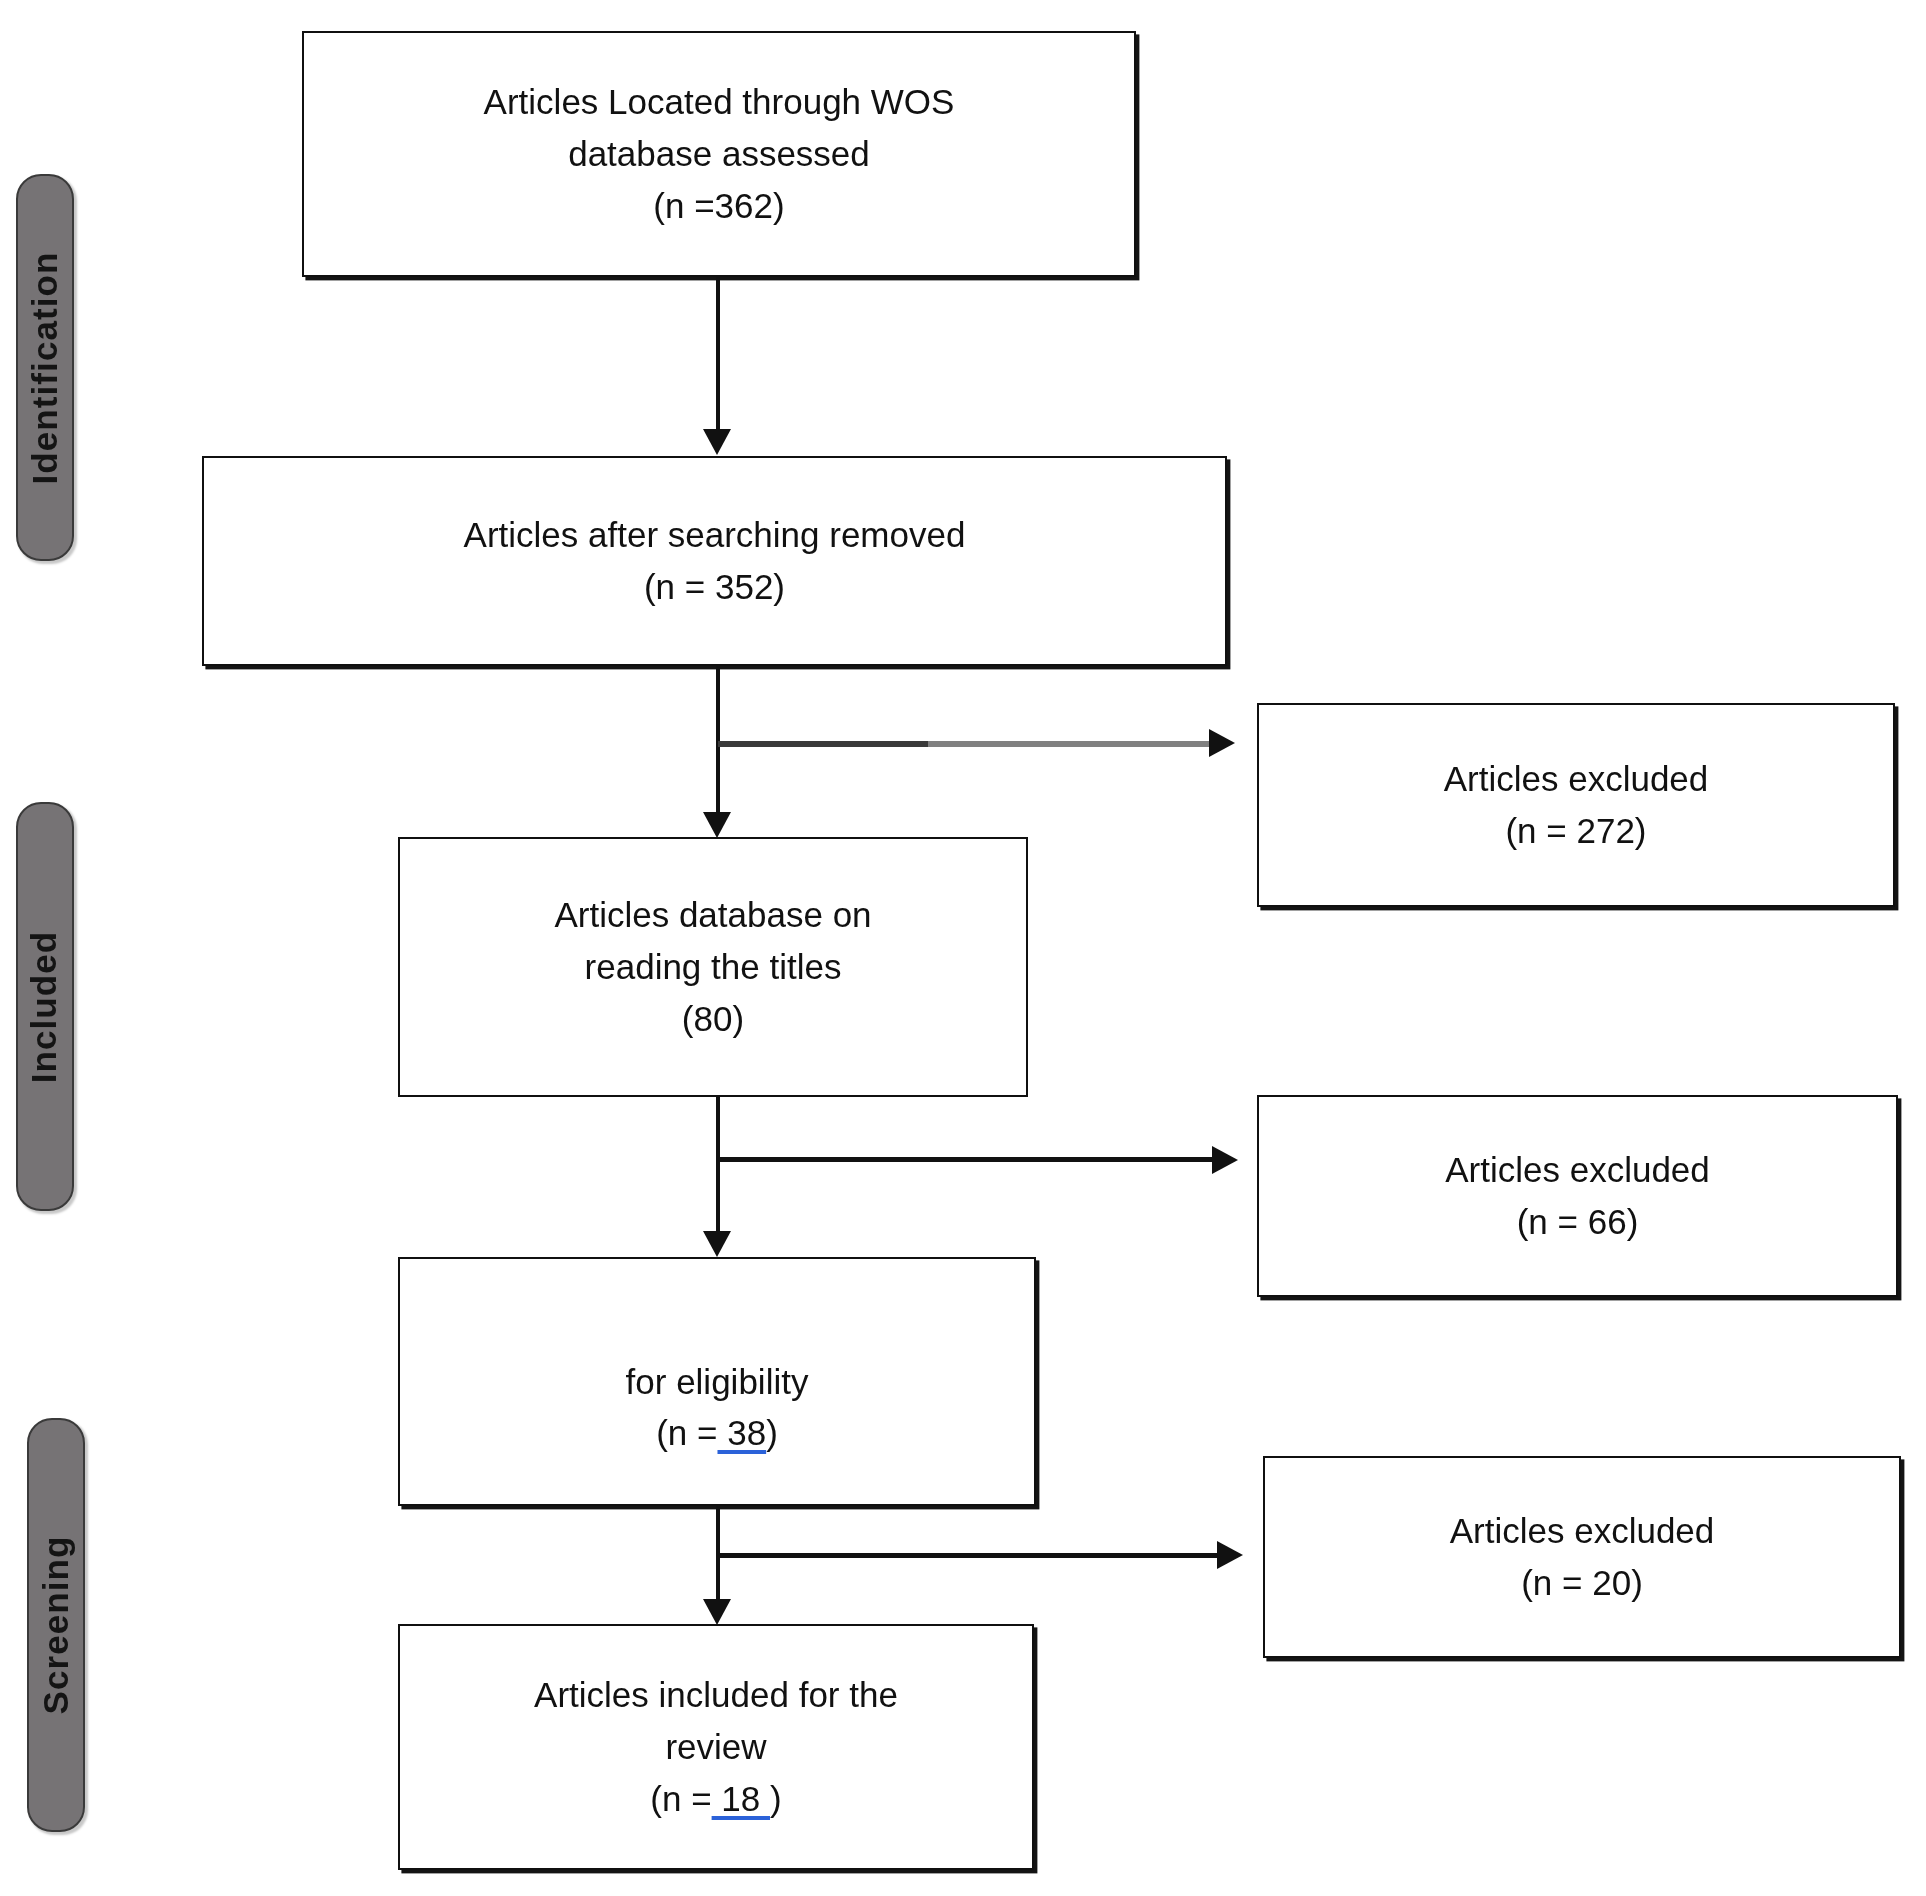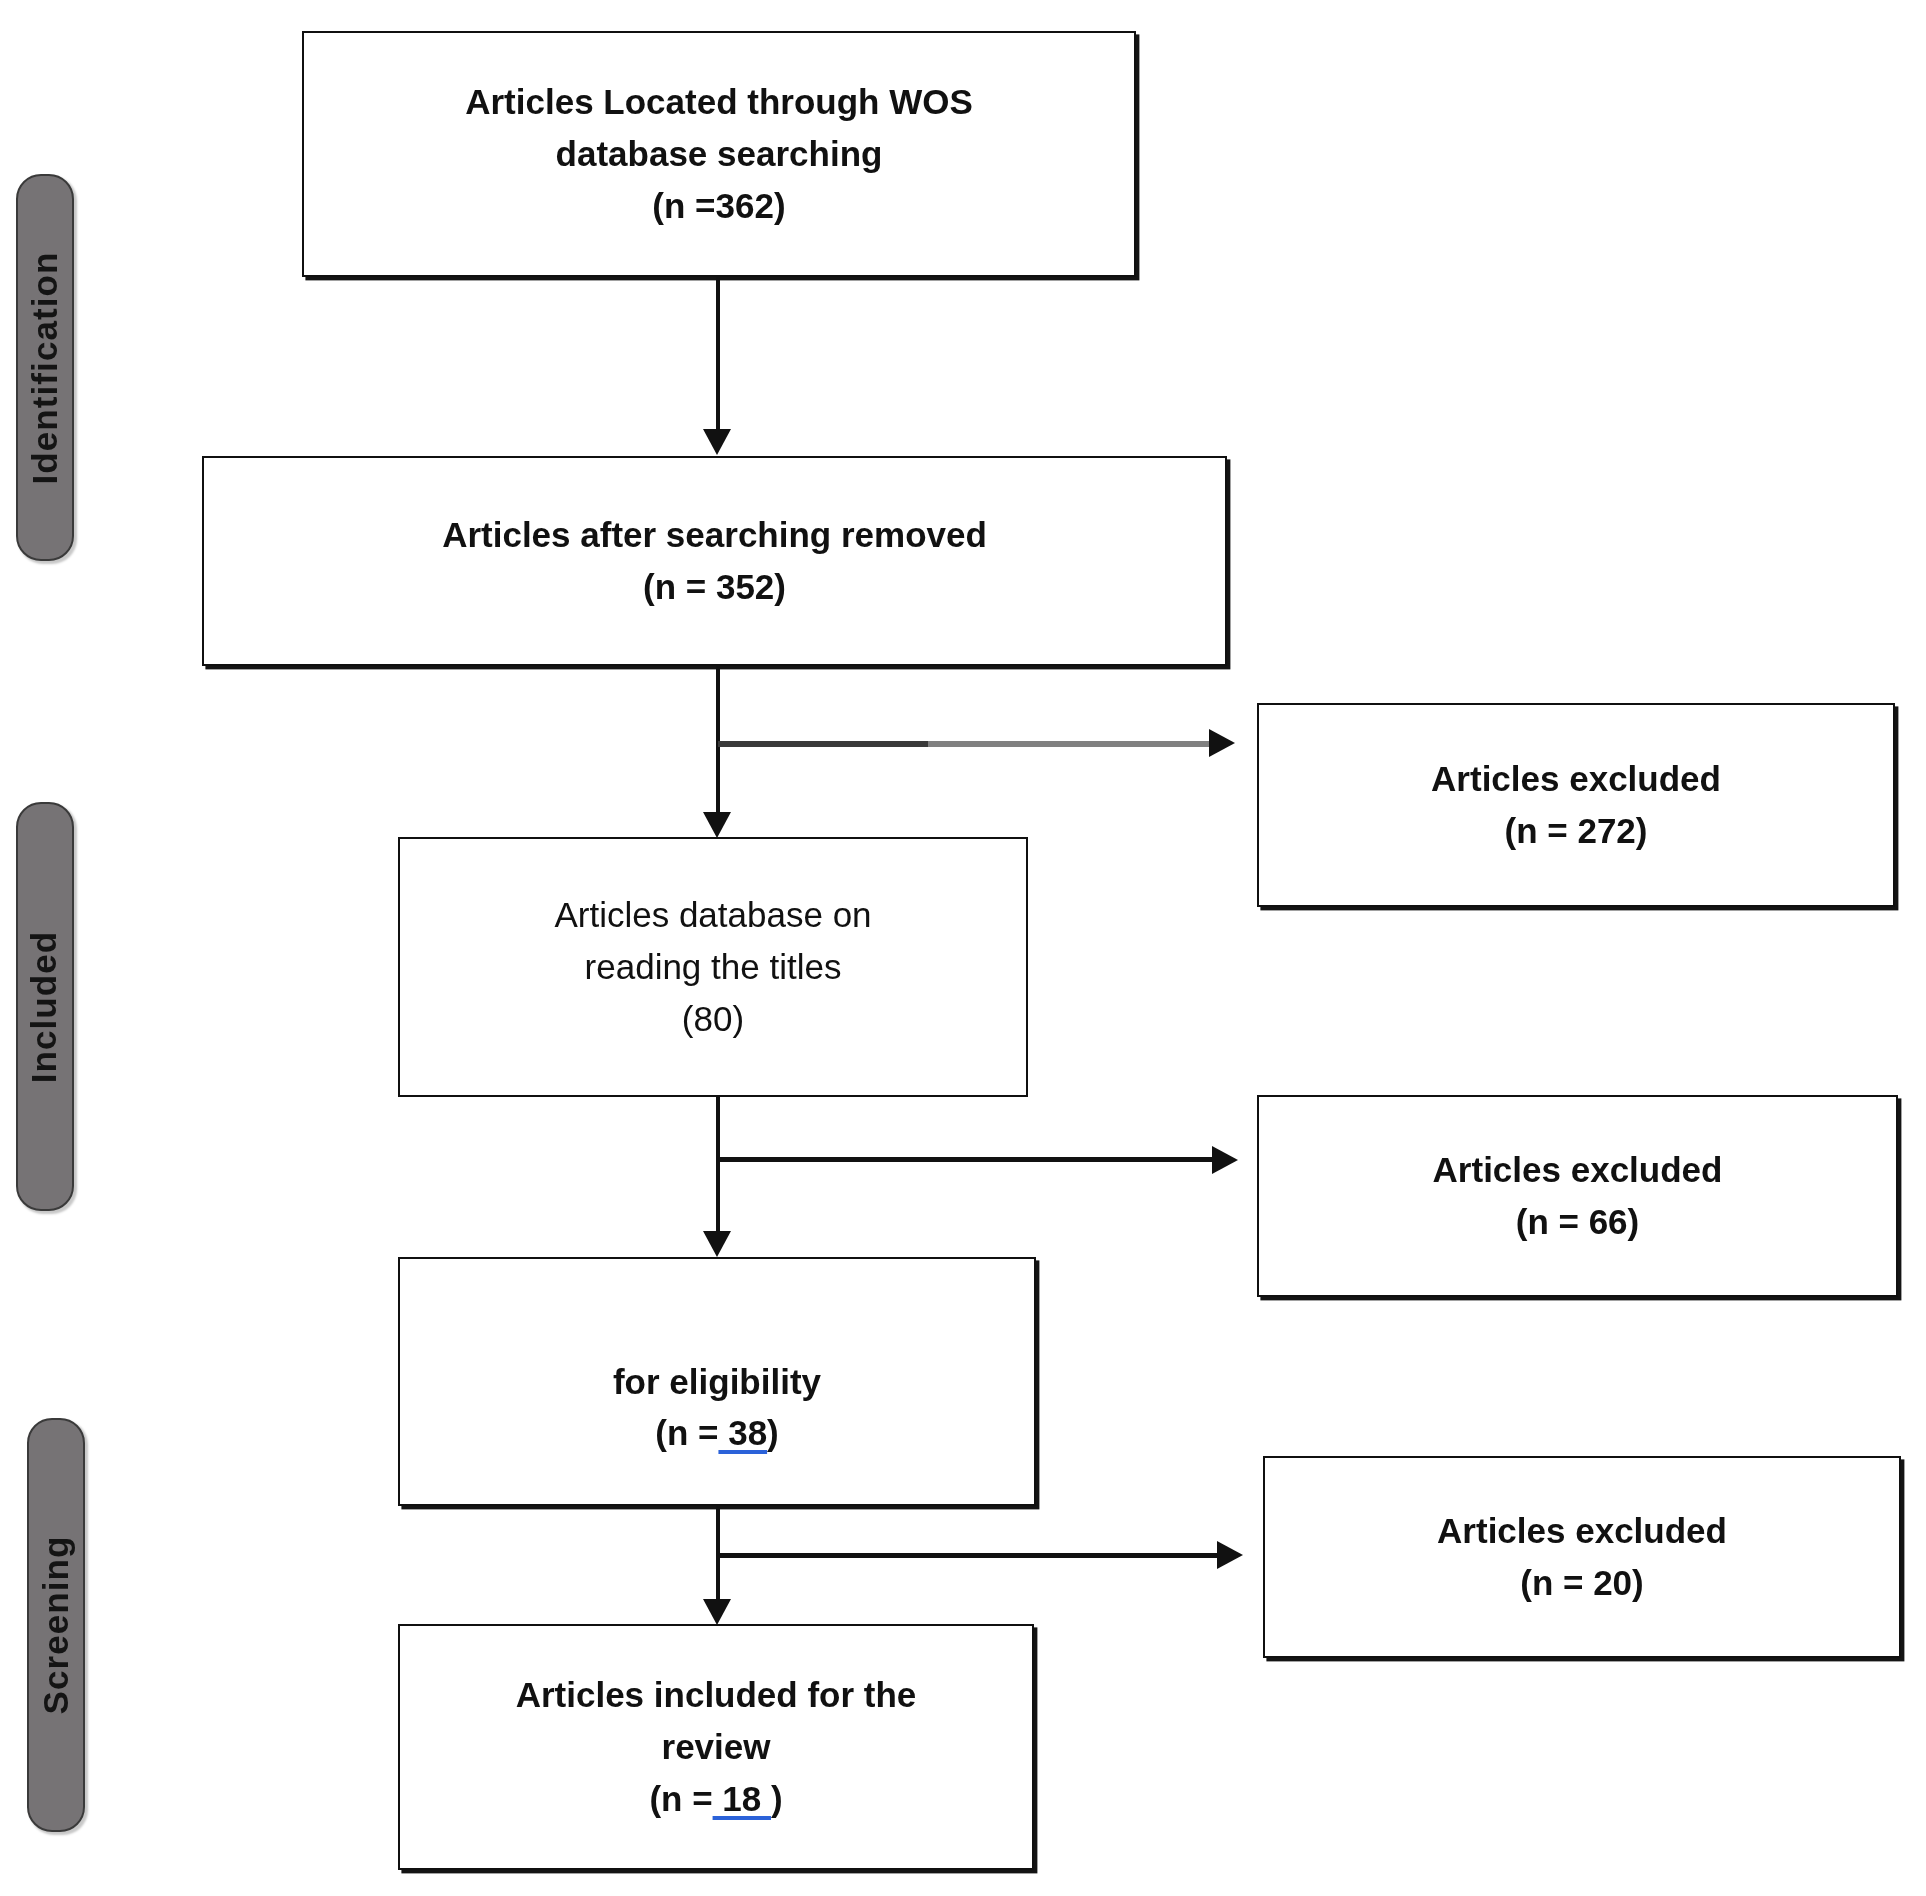--- a/index.html
+++ b/index.html
@@ -53,21 +53,20 @@
   }
   .flow-box .box-text {
     font-size: 35px;
     line-height: 1.48;
     color: #111111;
     font-family: "Liberation Sans", sans-serif;
     white-space: pre-line;
   }
   .flow-box.shadowed {
     box-shadow: 3.4px 3.4px 0 rgba(0,0,0,0.92);
-    font-weight: bold;
   }
 
   
   .ins-underline {
     text-decoration: underline;
     text-decoration-color: #2b62d9;
     text-decoration-thickness: 3.9px;
     text-underline-offset: 5px;
   }
 
@@ -111,21 +110,21 @@
 
   <div class="phase-bar" style="left:15.7px; top:802px; width:58px; height:409px;">
     <span class="phase-text">Included</span>
   </div>
 
   <div class="phase-bar" style="left:27px; top:1418px; width:58px; height:414px;">
     <span class="phase-text">Screening</span>
   </div>
 
   <div class="flow-box shadowed" style="left:302px; top:31px; width:834px; height:246px;">
-    <div class="box-text"><span>Articles Located through WOS</span><br><span>database searching</span><br><span>(n =362)</span></div>
+    <div class="box-text"><span>Articles Located through WOS</span><br><span>database assessed</span><br><span>(n =362)</span></div>
   </div>
 
   <div class="vline" style="left:716px; top:277px; width:3.9px; height:153px;"></div>
   <div class="arrow-down" style="left:703px; top:429px;"></div>
 
   <div class="flow-box shadowed" style="left:202px; top:456px; width:1025px; height:210px;">
     <div class="box-text"><span>Articles after searching removed</span><br><span>(n = 352)</span></div>
   </div>
 
   <div class="vline" style="left:716px; top:666px; width:3.9px; height:148px;"></div>

